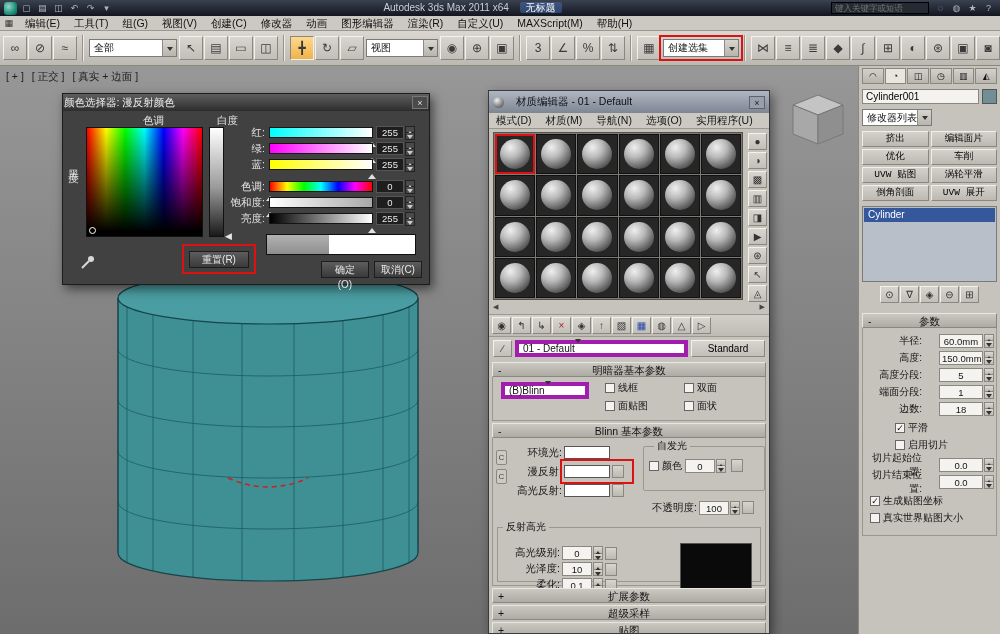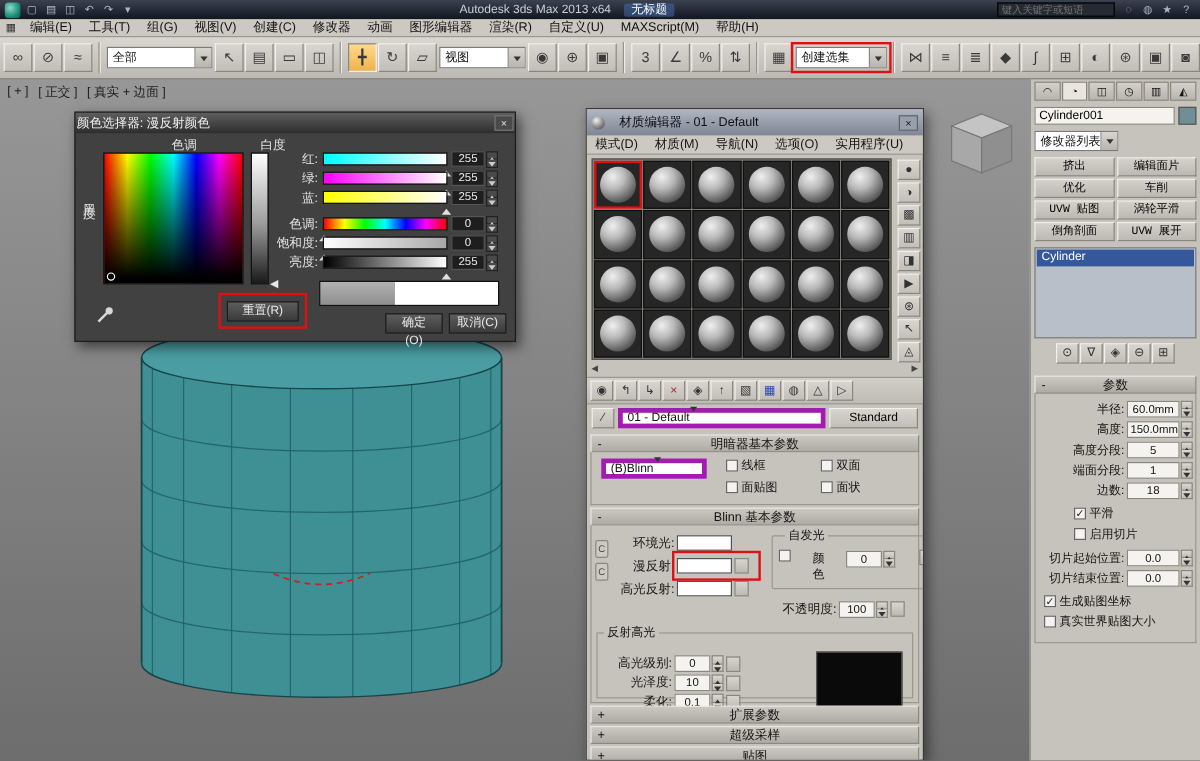--- a/index.html
+++ b/index.html
@@ -127,21 +127,21 @@
 .lockbtn::after{content:"C"}
 .colorrows{position:absolute;left:15px;top:5px}
 .colorrow{display:flex;align-items:center;height:19px;position:relative}
 .cl{font-size:10.5px;text-align:right;padding-right:2px}
 .colorrow .cl{width:56px}
 .csw{width:46px;height:13px;background:#fff;border:1px solid #555;flex:none}
 .mapbtn{width:12px;height:13px;border:1px solid #8a877f;background:linear-gradient(#d8d5cf,#bcb9b3);margin-left:2px;flex:none}
 .rb-diffuse{left:52px;top:-3px;width:74px;height:25px}
 .sigroup{position:absolute;left:150px;top:1px;width:122px;height:52px;border:1px solid #9a978f;border-radius:2px;font-size:10px;padding:5px 3px 0 5px}
 .sigroup legend,.shgroup legend{font-size:10px;padding:0 3px;margin-left:5px}
-.sirow{display:flex;gap:18px}
+.sirow{display:flex;align-items:center;gap:3px}
 .opacityrow{position:absolute;left:148px;top:62px;display:flex;align-items:center}
 .opacityrow .cl{width:58px}
 .pval{display:inline-flex;align-items:center;height:15px}
 .pv{min-width:34px;height:14px;background:#f4f3f0;border:1px solid #8a877f;font-size:9.5px;text-align:center;line-height:13px;padding:0 2px}
 .pval.small .pv{min-width:30px}
 .shgroup{position:absolute;left:4px;top:82px;width:264px;height:62px;border:1px solid #9a978f;padding-top:2px}
 .shrows{position:absolute;left:4px;top:11px;width:178px}
 .shrow{display:flex;align-items:center;height:16px}
 .shrow .cl{width:60px}
 .curvewin{position:absolute;right:8px;top:9px;width:72px;height:46px;background:#0a0a0a;border:1px solid #555}
@@ -157,42 +157,42 @@
 .modlist{height:17px;margin-bottom:5px}
 .modgrid{display:grid;grid-template-columns:1fr 1fr;gap:2px;margin-bottom:5px}
 .modbtn{height:16px;border:1px solid;border-color:#f0eee9 #8a877f #8a877f #f0eee9;background:linear-gradient(#d4d1cb,#bcb9b3);font-size:9.5px;text-align:center;line-height:14px;white-space:nowrap;overflow:hidden;font-family:Liberation Mono, monospace;cursor:default}
 .stackbox{height:76px;background:#b9bfc8;border:1px solid #7a7a7a;margin-bottom:2px;padding:1px}
 .stackitem{height:14px;font-size:10px;padding:0 4px;line-height:14px;cursor:default}
 .stackitem.selected{background:#35589c;color:#fff}
 .stacktools{display:flex;gap:1px;justify-content:center;padding:2px 0 4px}
 .cpanel .rhead{margin:6px 0 0}
 .paramsbody{border:1px solid #9a978f;border-top:0;padding:4px 2px 6px;background:#c6c3bc}
 .prow{display:flex;align-items:center;height:17px;justify-content:flex-end}
-.plabel{font-size:10px;text-align:right;padding-right:2px}
+.plabel{font-size:10px;text-align:right;padding-right:17px}
 .prow .pv{width:44px}
 .checkblock{display:flex;flex-direction:column;gap:3px;padding:4px 0 4px 30px}
 .checkblock.left{padding-left:5px}
 </style>
 </head>
 <body>
 
 <div id="app">
 
   <div class="titlebar">
     <span class="logo"></span>
     <span class="qat">
         <span class="ticon">▢</span>
         <span class="ticon">▤</span>
         <span class="ticon">◫</span>
         <span class="ticon">↶</span>
         <span class="ticon">↷</span>
         <span class="ticon">▾</span>
       </span>
     <span class="tb-title">
-      <span>Autodesk 3ds Max 2013 x64</span>
+      <span>Autodesk 3ds Max 2011 x64</span>
       <span class="doc">无标题</span>
     </span>
     <span class="tb-search">
       <input placeholder="键入关键字或短语" style="">
     </span>
     <span class="qat">
         <span class="ticon">◌</span>
         <span class="ticon">◍</span>
         <span class="ticon">★</span>
         <span class="ticon">?</span>

